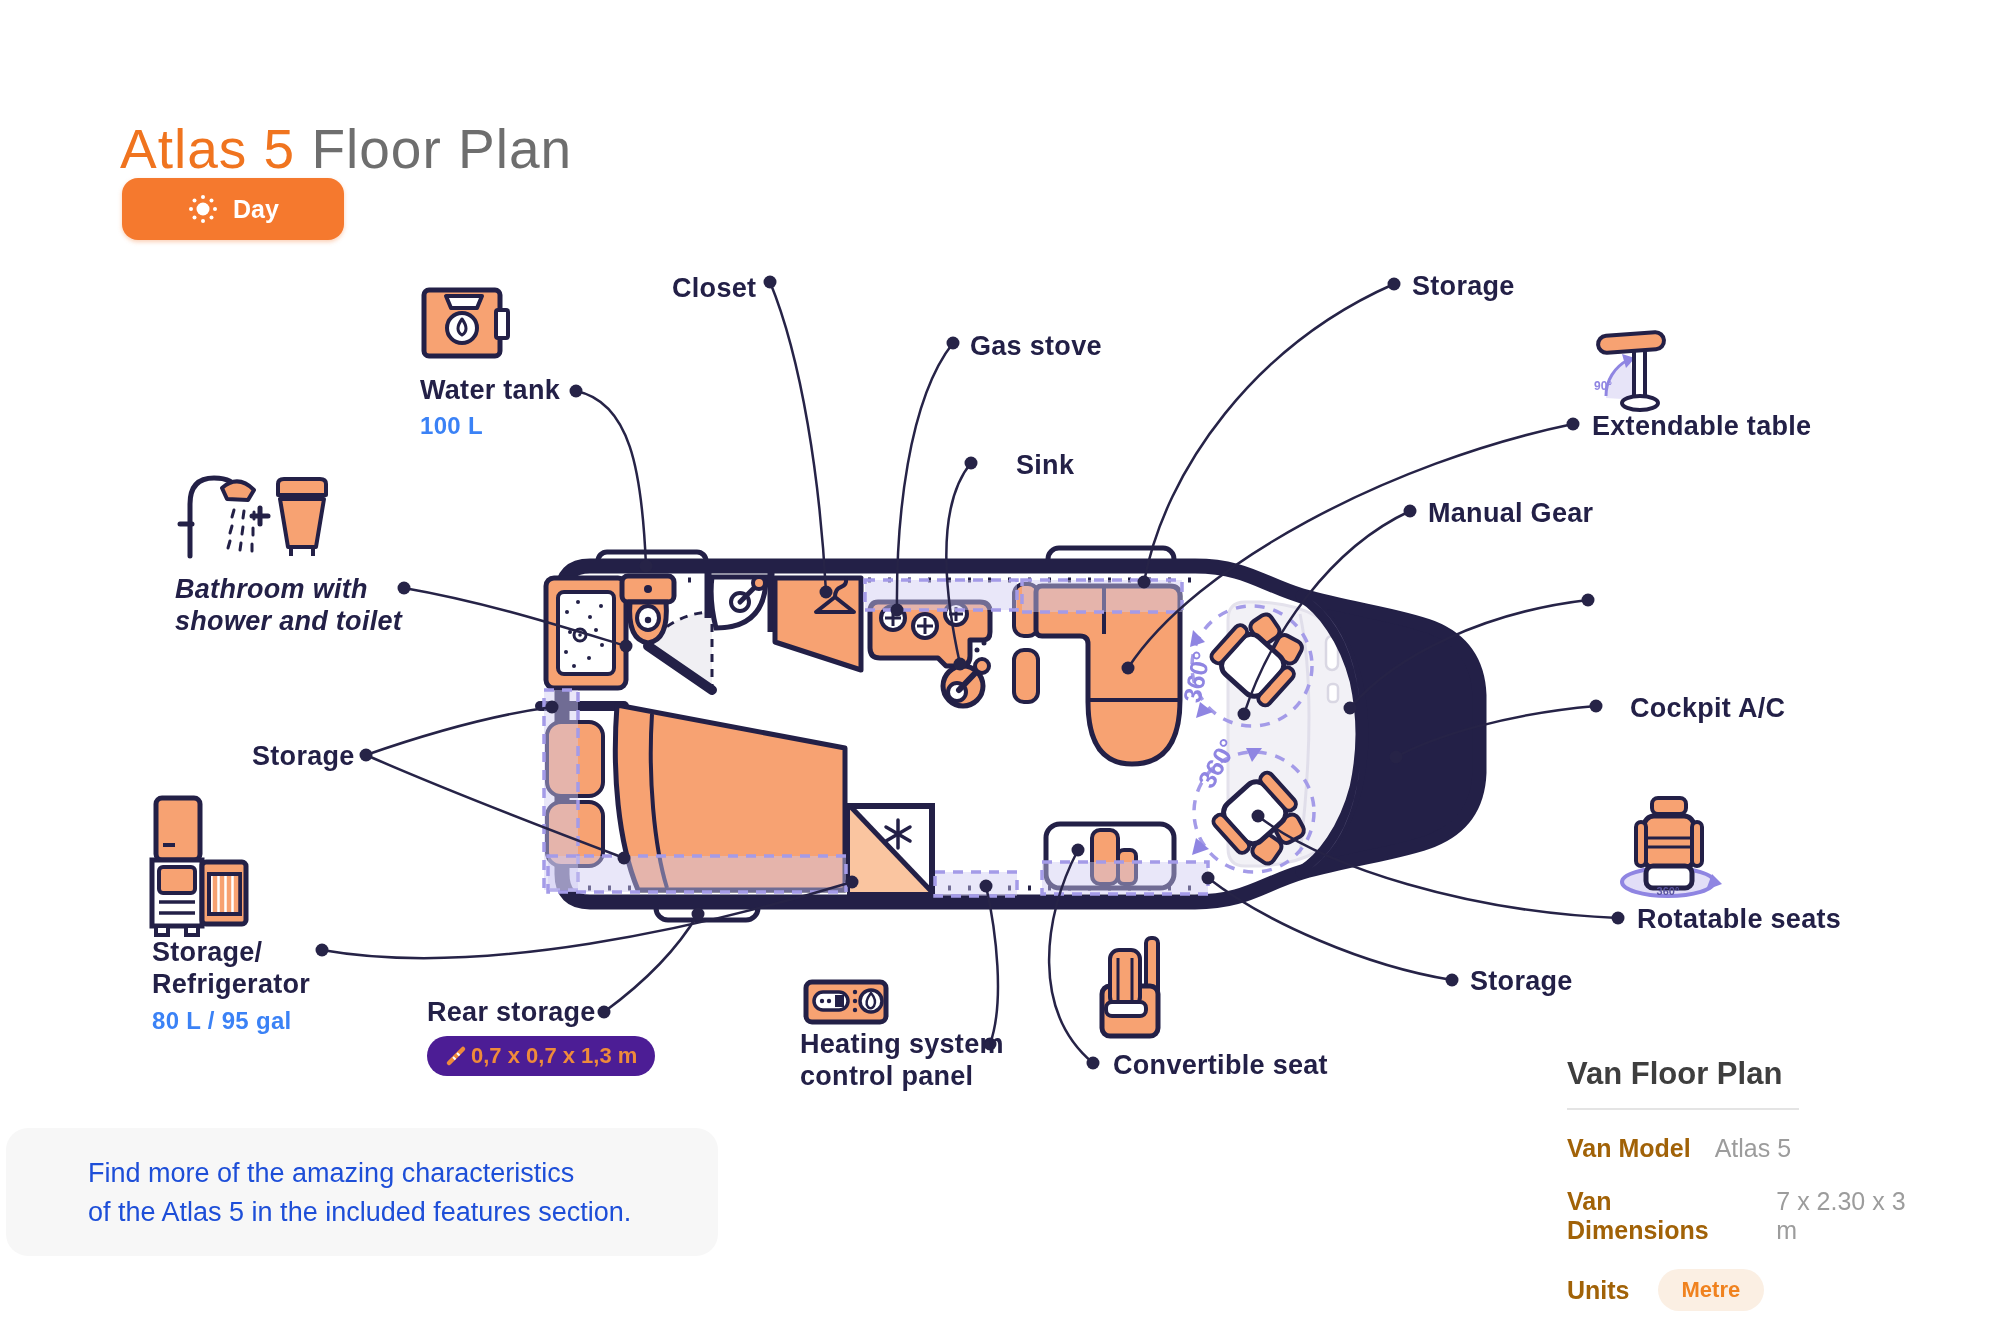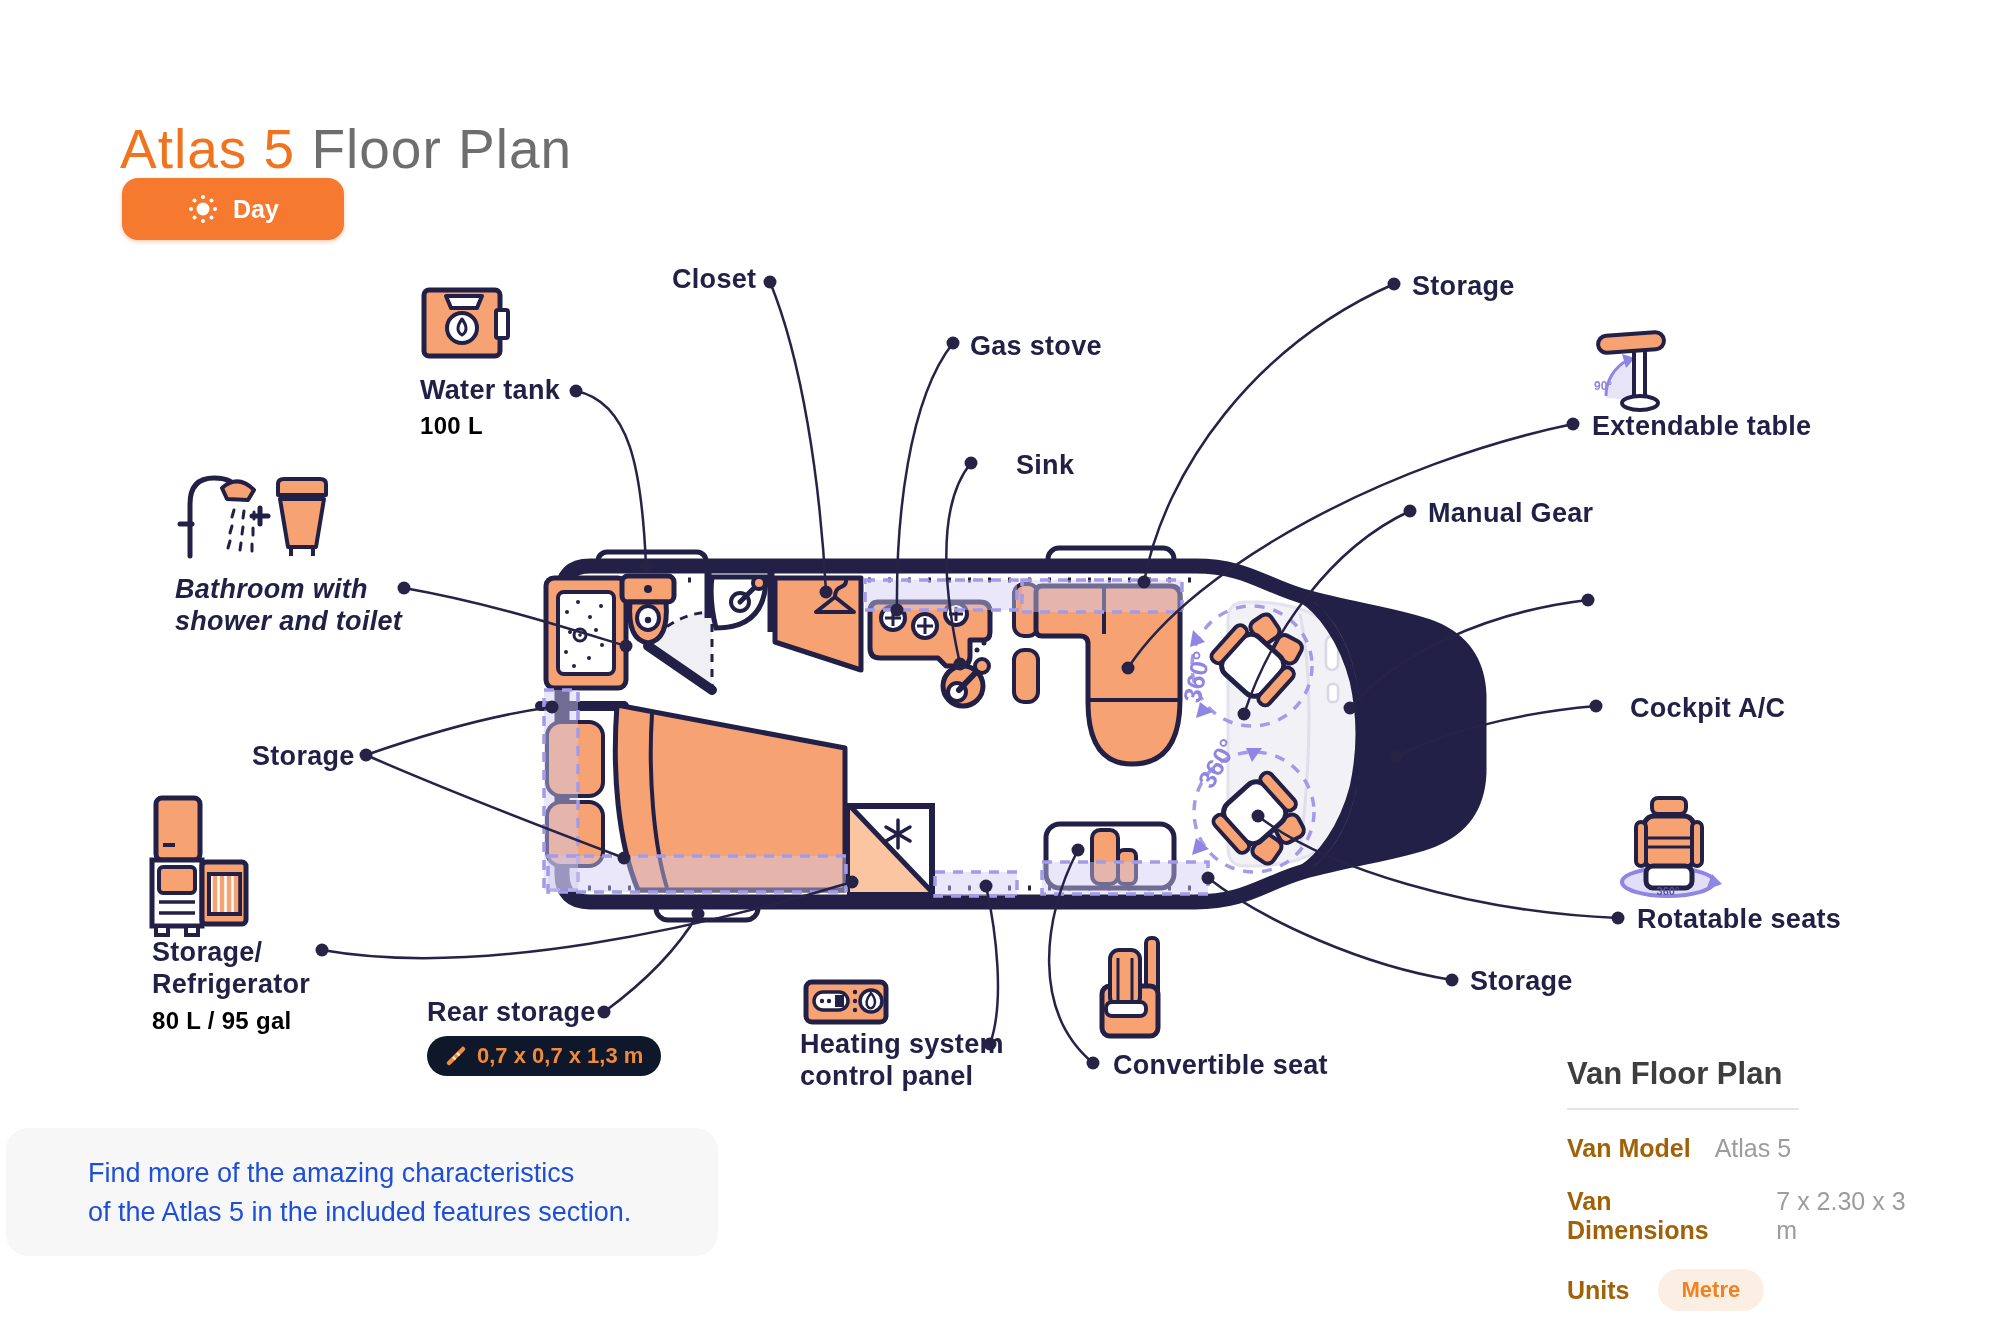--- a/index.html
+++ b/index.html
@@ -9,23 +9,23 @@
   .page-title{position:absolute;left:120px;top:80px;font-size:55px;font-weight:400;
               color:#6E6E6E;letter-spacing:1px;white-space:nowrap;}
   .page-title .accent{color:#F0741F;}
   .mode-btn{position:absolute;left:122px;top:178px;width:222px;height:62px;border:none;
             border-radius:16px;background:#F5792E;color:#fff;font-family:inherit;
             font-size:25px;font-weight:700;display:flex;align-items:center;justify-content:center;
             gap:14px;cursor:pointer;box-shadow:0 2px 4px rgba(244,121,46,.35);}
   
   .lbl{position:absolute;font-weight:700;font-size:27px;line-height:1.2;color:#232047;
        letter-spacing:.3px;white-space:nowrap;}
-  .lbl .val{display:block;font-size:24px;color:#000000;margin-top:6px;}
-  .dim-badge{position:absolute;display:inline-flex;align-items:center;gap:10px;
-             background:#0f172a;border-radius:20px;padding:7px 18px;font-size:22px;
+  .lbl .val{display:block;font-size:24px;color:#3b82f6;margin-top:6px;}
+  .dim-badge{position:absolute;display:inline-flex;align-items:center;gap:4px;
+             background:#4c1d95;border-radius:20px;padding:7px 18px;font-size:22px;
              font-weight:700;color:#EF8B3A;white-space:nowrap;}
   
   .note-box{position:absolute;left:6px;top:1128px;width:712px;height:128px;background:#F7F7F7;
             border-radius:22px;}
   .note-box .txt{margin:26px 0 0 82px;font-size:27px;line-height:1.45;color:#1d4ed8;font-weight:400;}
   
   .info-panel{position:absolute;left:1567px;top:1056px;width:360px;}
   .info-panel h2{margin:0;font-size:31px;font-weight:700;color:#3E3E3E;}
   .info-panel .rule{margin-top:16px;width:232px;border-top:2px solid #E4E4E4;}
   .info-row{margin-top:24px;font-size:25px;display:flex;align-items:center;}
@@ -412,21 +412,21 @@
     <span style="display:inline-flex;">
       <svg width="22" height="22" viewBox="0 0 22 22">
         <line x1="4" y1="18" x2="18" y2="4" stroke="#EF8B3A" stroke-width="4.5" stroke-linecap="round"></line>
         <line x1="8" y1="12" x2="10.5" y2="14.5" stroke="#fff" stroke-width="2"></line>
         <line x1="12" y1="8" x2="14.5" y2="10.5" stroke="#fff" stroke-width="2"></line>
       </svg>
     </span>
     <span>0,7 x 0,7 x 1,3 m</span>
   </div>
 
-  <div class="lbl" style="left:672px;top:263px;">
+  <div class="lbl" style="left:672px;top:272px;">
     <span>Closet</span>
   </div>
 
   <div class="lbl" style="left:970px;top:330px;">
     <span>Gas stove</span>
   </div>
 
   <div class="lbl" style="left:988px;top:449px;margin-left:28px;">
     <span>Sink</span>
   </div>

